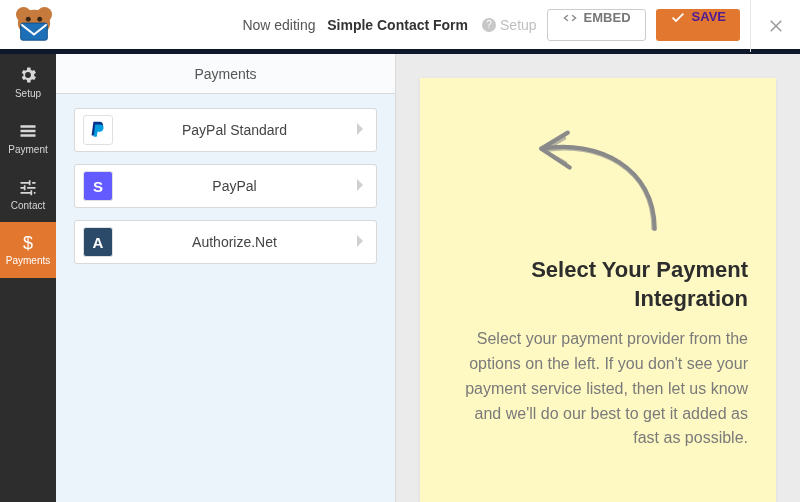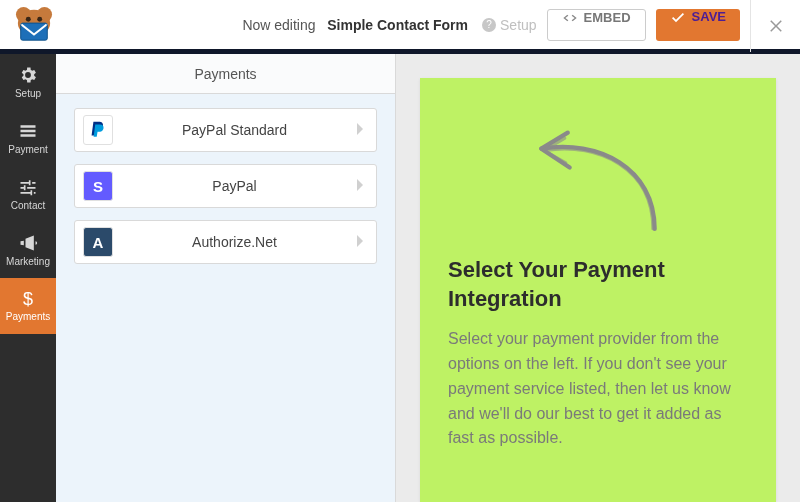--- a/index.html
+++ b/index.html
@@ -82,23 +82,23 @@
   .p-stripe { background: #635bff; border-color:#635bff; }
   .p-authorize { background: #2b4a6a; border-color:#2b4a6a; }
   .provider .plabel { flex: 1; font-size: 14px; color: #444; }
   .provider .chev { color: #b0b0b0; }
 
   
   .right-panel {
     flex: 1; background: #ebebeb; padding: 24px 24px 0 24px; display: flex;
   }
   .card {
-    background: #bef264; flex: 1; box-shadow: 0 1px 3px rgba(0,0,0,0.08);
+    background: #fef9c3; flex: 1; box-shadow: 0 1px 3px rgba(0,0,0,0.08);
     display: flex; flex-direction: column; align-items: center;
-    padding: 34px 28px 0 28px; text-align: left;
+    padding: 34px 28px 0 28px; text-align: right;
   }
   .card .arrow-box { height: 130px; display:flex; align-items:center; justify-content:center; }
   .card h2 { font-size: 22px; color: #2d2d2d; font-weight: 700; margin: 14px 0 14px; line-height:1.3; }
   .card p { font-size: 16px; color: #7a7a7a; line-height: 1.55; max-width: 320px; }
 
   
   .ico { width: 16px; height: 16px; }
 </style>
 </head>
 <body>
@@ -160,26 +160,20 @@
           <path fill="currentColor" d="M3 5h18v3H3V5zm0 5.5h18v3H3v-3zM3 16h18v3H3v-3z"></path>
         </svg>
       <span>Payment</span>
     </div>
     <div class="nav-item">
       <svg width="20" height="20" viewBox="0 0 24 24">
           <path fill="currentColor" d="M3 6h10v2H3V6zm14 0h4v2h-4V6zm-4-2h2v6h-2V4zM3 12h4v2H3v-2zm8 0h10v2H11v-2zM7 10h2v6H7v-6zM3 18h14v2H3v-2zm18 0h-2v2h2v-2zm-6-2h2v6h-2v-6z"></path>
         </svg>
       <span>Contact</span>
     </div>
-    <div class="nav-item">
-      <svg width="20" height="20" viewBox="0 0 24 24">
-          <path fill="currentColor" d="M3 10v4l4 .7V9.3L3 10zm6-3v10l10 4V3L9 7zm12 3a2 2 0 010 4V10z"></path>
-        </svg>
-      <span>Marketing</span>
-    </div>
     <div class="nav-item active">
       <span class="nav-glyph">$</span>
       <span>Payments</span>
     </div>
   </div>
 
   <div class="center-col">
     <div class="panel-title">Payments</div>
     <div class="provider-list">
 

